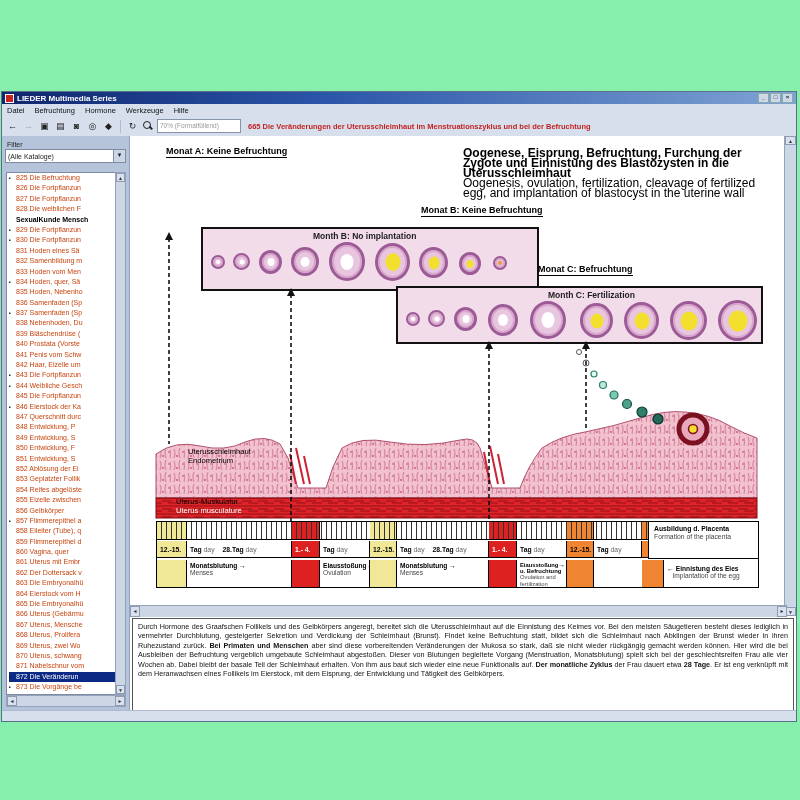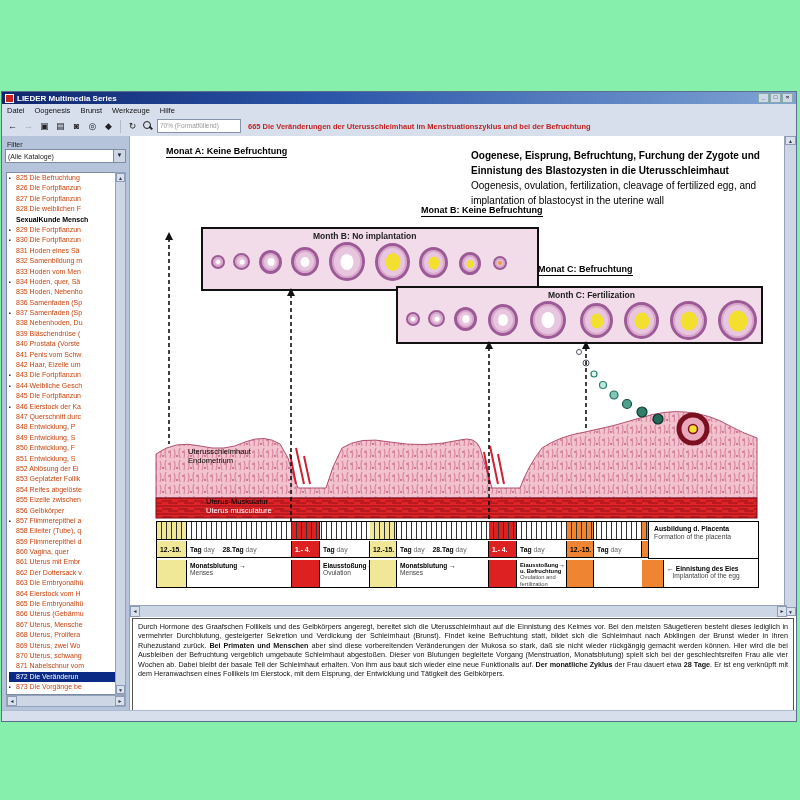--- a/index.html
+++ b/index.html
@@ -65,21 +65,21 @@
   #infobody .b{font-weight:bold;}
   #winbottom{position:absolute;left:0;right:0;bottom:0;height:10px;background:#d6dfeb;border-top:1px solid #aebad0;}
   
   .mhdr{position:absolute;font-size:9px;font-weight:bold;color:#000;
     border-bottom:1.5px solid #000;padding-bottom:1px;white-space:nowrap;}
   .mbox{position:absolute;background:#f3dcea;border:2px solid #111;box-sizing:border-box;}
   .msub{font-size:8.5px;font-weight:bold;color:#222;margin:2px 0 0 6px;}
   .fol{position:absolute;border-radius:50%;border:3px solid #9c5a96;background:#e9c6e0;
     box-shadow:inset 0 0 0 2px #d8a8cc;}
   .fol i{position:absolute;left:50%;top:50%;transform:translate(-50%,-50%);border-radius:50%;display:block;}
-  #intro{position:absolute;left:333px;top:12px;width:310px;font-size:10px;line-height:15px;color:#000;margin-left:8px;}
+  #intro{position:absolute;left:333px;top:12px;width:310px;font-size:12px;line-height:10px;color:#000;}
   #intro .de{font-weight:bold;}
   .tissuelabel{position:absolute;font-size:7.6px;line-height:8.6px;color:#000;}
   .tissuelabel .l1{font-weight:normal;}
   .tissuelabel.onred .l2{color:#fff;}
   
   #timeline{position:absolute;left:26px;top:385px;width:601px;height:65px;border:1.5px solid #000;
     box-sizing:content-box;background:#fff;}
   .trow{position:absolute;left:0;right:0;box-sizing:border-box;}
   #trow1{top:0;height:18px;border-bottom:1px solid #000;
     background-image:repeating-linear-gradient(90deg,transparent 0 4px,#333 4px 5px);}
@@ -114,22 +114,22 @@
     <span>LIEDER Multimedia Series</span>
     <span class="winbtns">
       <span class="wbtn">_</span>
       <span class="wbtn">□</span>
       <span class="wbtn">×</span>
     </span>
   </div>
 
   <div id="menubar">
     <span>Datei</span>
-    <span>Oogenesis</span>
-    <span>Brunst</span>
+    <span>Befruchtung</span>
+    <span>Hormone</span>
     <span>Werkzeuge</span>
     <span>Hilfe</span>
   </div>
 
   <div id="toolbar">
     <span class="tico">←</span>
     <span class="tico grey">→</span>
     <span class="tico">▣</span>
     <span class="tico">▤</span>
     <span class="tico">◙</span>
@@ -382,21 +382,21 @@
           <path d="M161,152 l-4,8 h8 z"></path>
           <path d="M359,205 l-4,8 h8 z"></path>
           <path d="M456,205 l-4,8 h8 z"></path>
         </g>
       </svg>
 
       <div class="tissuelabel" style="left:58px;top:312px;">
         <div class="l1">Uterusschleimhaut</div>
         <div class="l2">Endometrium</div>
       </div>
-      <div class="tissuelabel onred" style="left:76px;top:362px;">
+      <div class="tissuelabel onred" style="left:46px;top:362px;">
         <div class="l1">Uterus-Muskulatur</div>
         <div class="l2">Uterus musculature</div>
       </div>
 
       <div id="timeline">
         <div class="trow" id="trow1">
           <div class="tc ticks cy" style="left:0;width:30px;"></div>
           <div class="tc ticks cr" style="left:135px;width:28px;"></div>
           <div class="tc ticks cy" style="left:213px;width:27px;"></div>
           <div class="tc ticks cr" style="left:332px;width:28px;"></div>

